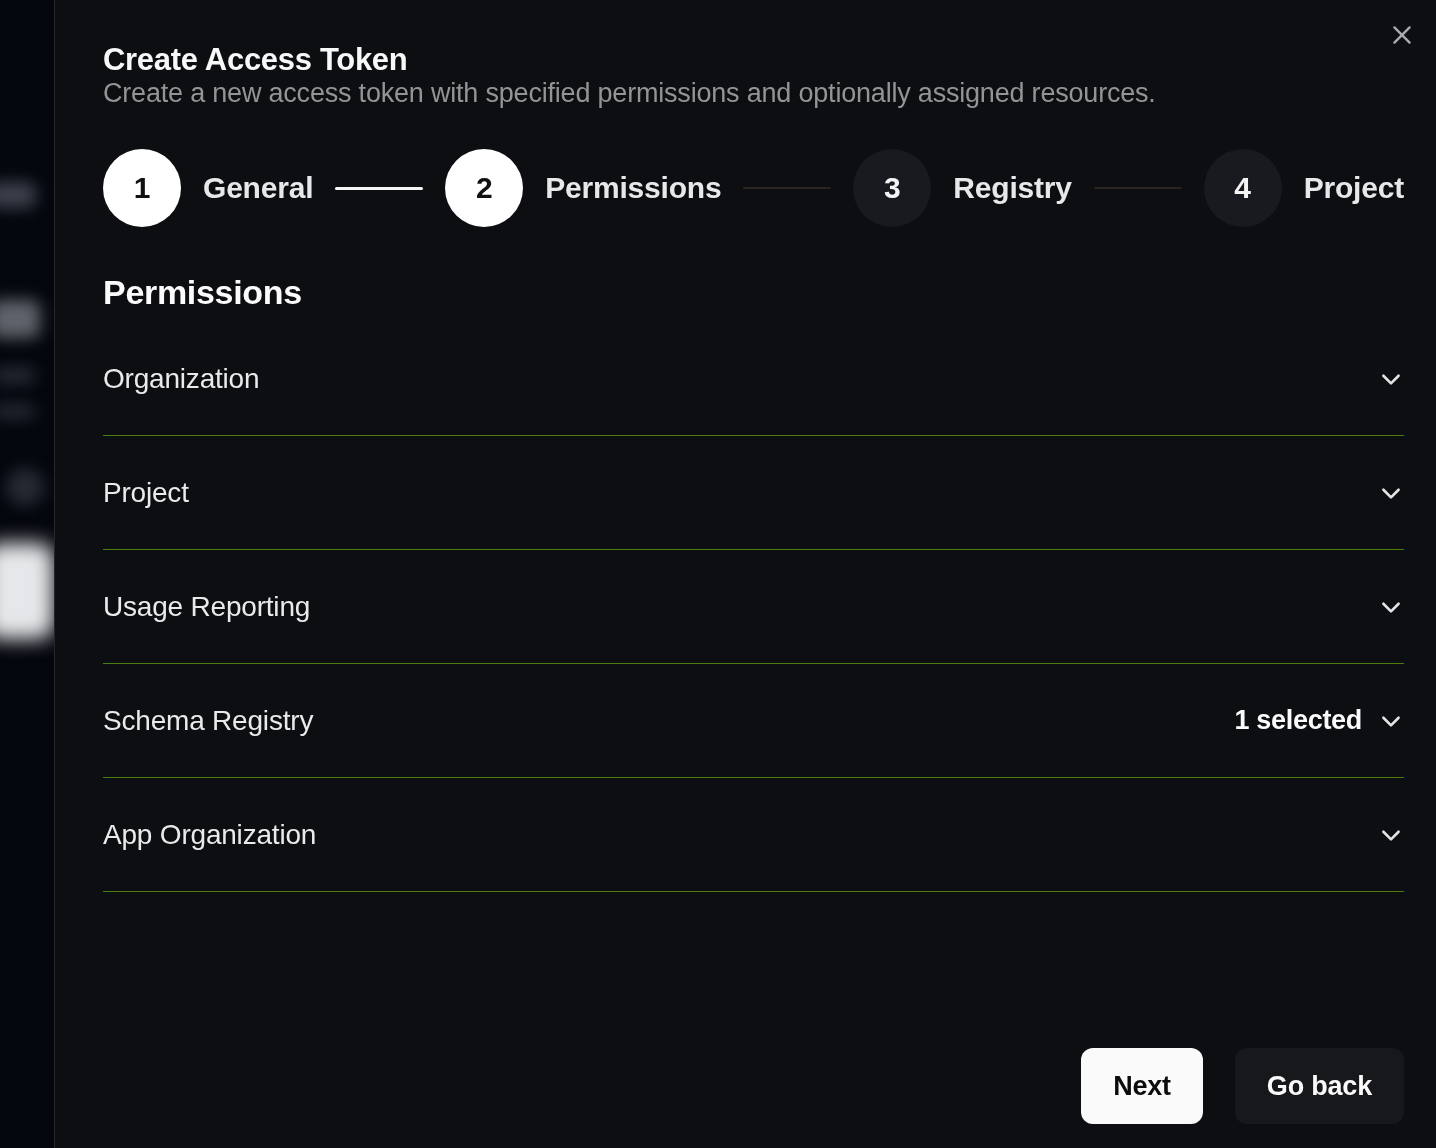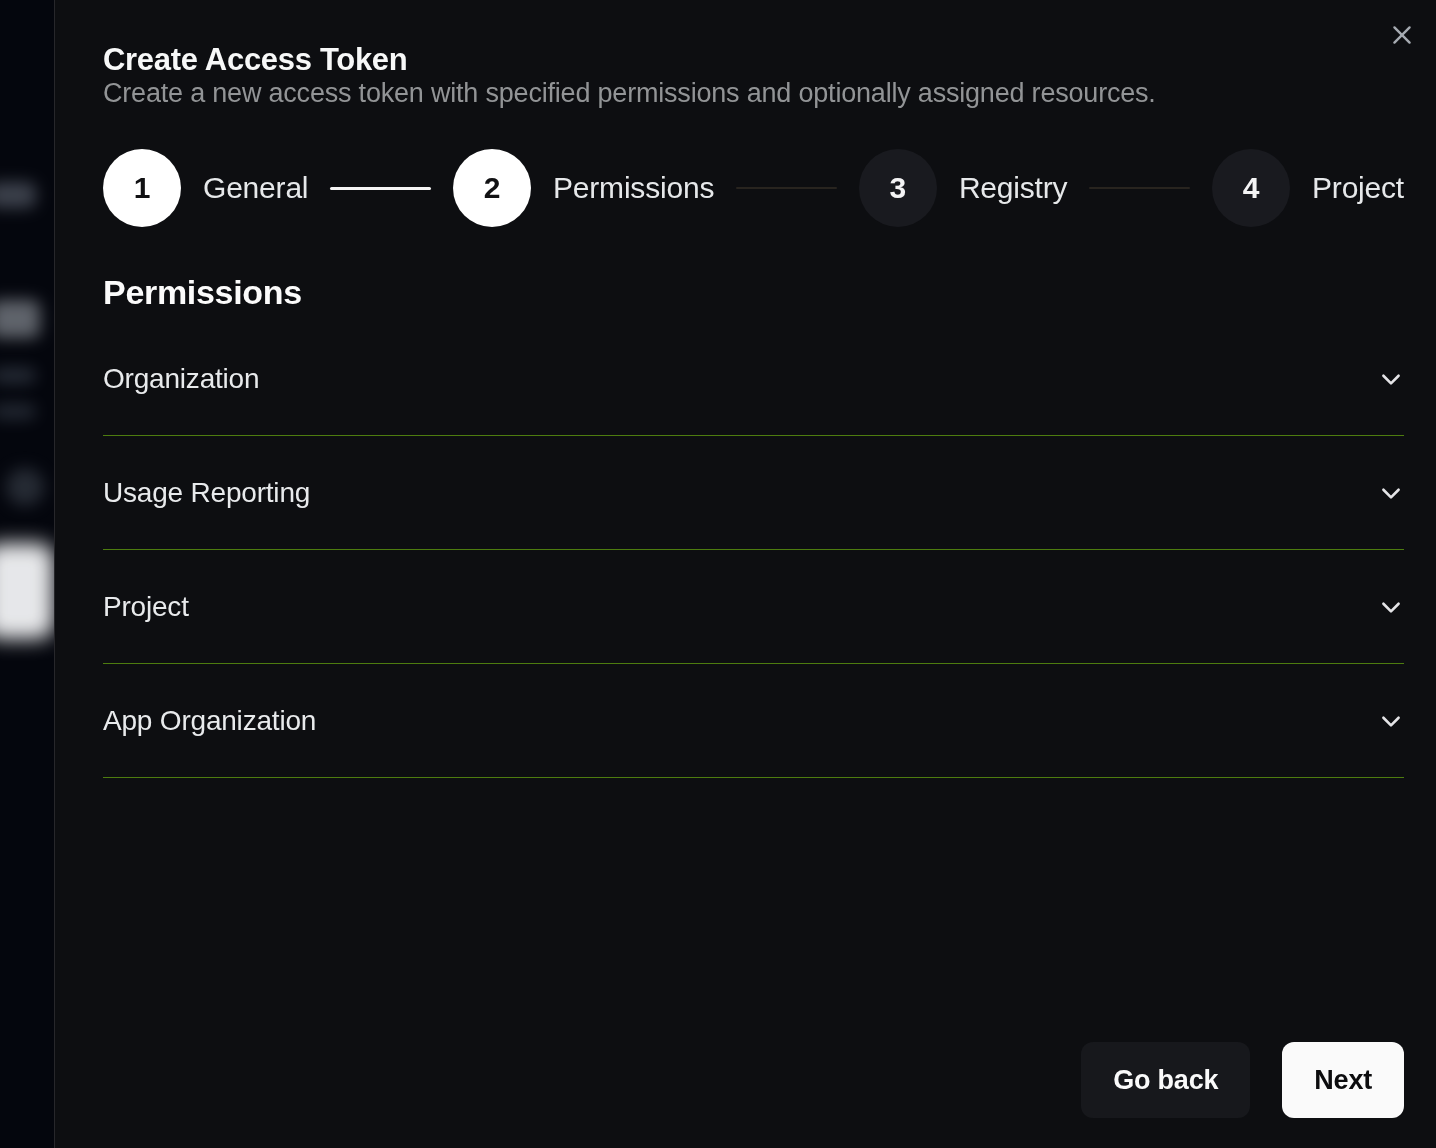--- a/index.html
+++ b/index.html
@@ -20,21 +20,21 @@
   .blob-line2   { left: -8px;  top: 404px; width: 44px; height: 15px; background: #4b5563; opacity: .45; }
   .blob-icon    { left: 6px;   top: 468px; width: 38px; height: 38px; background: #3c434d; opacity: .6; border-radius: 50%; }
   .blob-card    { left: -16px; top: 543px; width: 70px; height: 96px; background: #f3f4f6; opacity: .95; border-radius: 16px; filter: blur(10px); }
 
   
   .modal {
     position: absolute; left: 54px; top: 0; right: 0; bottom: 0;
     background: #0d0e11;
     border-left: 1px solid #27272b;
     display: flex; flex-direction: column;
-    padding: 0 32px 30px 48px;
+    padding: 0 32px 24px 48px;
   }
 
   .close-btn {
     position: absolute; top: 18px; right: 16px;
     width: 36px; height: 36px;
     display: flex; align-items: center; justify-content: center;
     background: transparent; border: none; cursor: pointer;
   }
   .close-btn svg { width: 26px; height: 26px; stroke: #a6abb2; stroke-width: 2.2; }
 
@@ -56,21 +56,21 @@
   .step { display: flex; align-items: center; flex-shrink: 0; }
   .step-circle {
     width: 78px; height: 78px; border-radius: 50%;
     display: flex; align-items: center; justify-content: center;
     font-size: 30px; font-weight: 600;
   }
   .step.done .step-circle, .step.active .step-circle { background: #ffffff; color: #111113; }
   .step.upcoming .step-circle { background: #191a1f; color: #f4f4f5; }
   .step-label {
     margin-left: 22px;
-    font-size: 30px; font-weight: 400; color: #e6e8ea; letter-spacing: -0.2px;
+    font-size: 30px; font-weight: 700; color: #e6e8ea; letter-spacing: -0.2px;
   }
   .connector { flex: 1; margin: 0 22px; border-radius: 2px; }
   .connector.done { height: 3px; background: #f5f5f5; }
   .connector.todo { height: 2px; background: #28241f; }
 
   
   .section-heading {
     margin-top: 46px;
     font-size: 34px; font-weight: 700; color: #fbfbfb; letter-spacing: -0.3px;
   }
@@ -160,56 +160,67 @@
 
         <span class="chevron">
           <svg viewBox="0 0 24 24" fill="none" stroke-linecap="round" stroke-linejoin="round">
               <polyline points="5,9 12,16 19,9"></polyline>
             </svg>
         </span>
       </span>
     </div>
 
     <div class="perm-row">
+      <span class="perm-label">Project</span>
+      <span class="perm-right">
+
+        <span class="chevron">
+          <svg viewBox="0 0 24 24" fill="none" stroke-linecap="round" stroke-linejoin="round">
+              <polyline points="5,9 12,16 19,9"></polyline>
+            </svg>
+        </span>
+      </span>
+    </div>
+
+    <div class="perm-row">
       <span class="perm-label">Usage Reporting</span>
       <span class="perm-right">
 
         <span class="chevron">
           <svg viewBox="0 0 24 24" fill="none" stroke-linecap="round" stroke-linejoin="round">
               <polyline points="5,9 12,16 19,9"></polyline>
             </svg>
         </span>
       </span>
     </div>
 
     <div class="perm-row">
-      <span class="perm-label">Project</span>
-      <span class="perm-right">
-
-        <span class="chevron">
-          <svg viewBox="0 0 24 24" fill="none" stroke-linecap="round" stroke-linejoin="round">
-              <polyline points="5,9 12,16 19,9"></polyline>
-            </svg>
-        </span>
-      </span>
-    </div>
-
+      <span class="perm-label">Schema Registry</span>
+      <span class="perm-right">
+        <span class="perm-badge">1 selected</span>
+        <span class="chevron">
+          <svg viewBox="0 0 24 24" fill="none" stroke-linecap="round" stroke-linejoin="round">
+              <polyline points="5,9 12,16 19,9"></polyline>
+            </svg>
+        </span>
+      </span>
+    </div>
 
     <div class="perm-row">
       <span class="perm-label">App Organization</span>
       <span class="perm-right">
 
         <span class="chevron">
           <svg viewBox="0 0 24 24" fill="none" stroke-linecap="round" stroke-linejoin="round">
               <polyline points="5,9 12,16 19,9"></polyline>
             </svg>
         </span>
       </span>
     </div>
 
   </div>
 
   <div class="footer">
+    <button class="btn btn-primary">Next</button>
     <button class="btn btn-secondary">Go back</button>
-    <button class="btn btn-primary">Next</button>
   </div>
 
 </div>
 
 </body></html>

